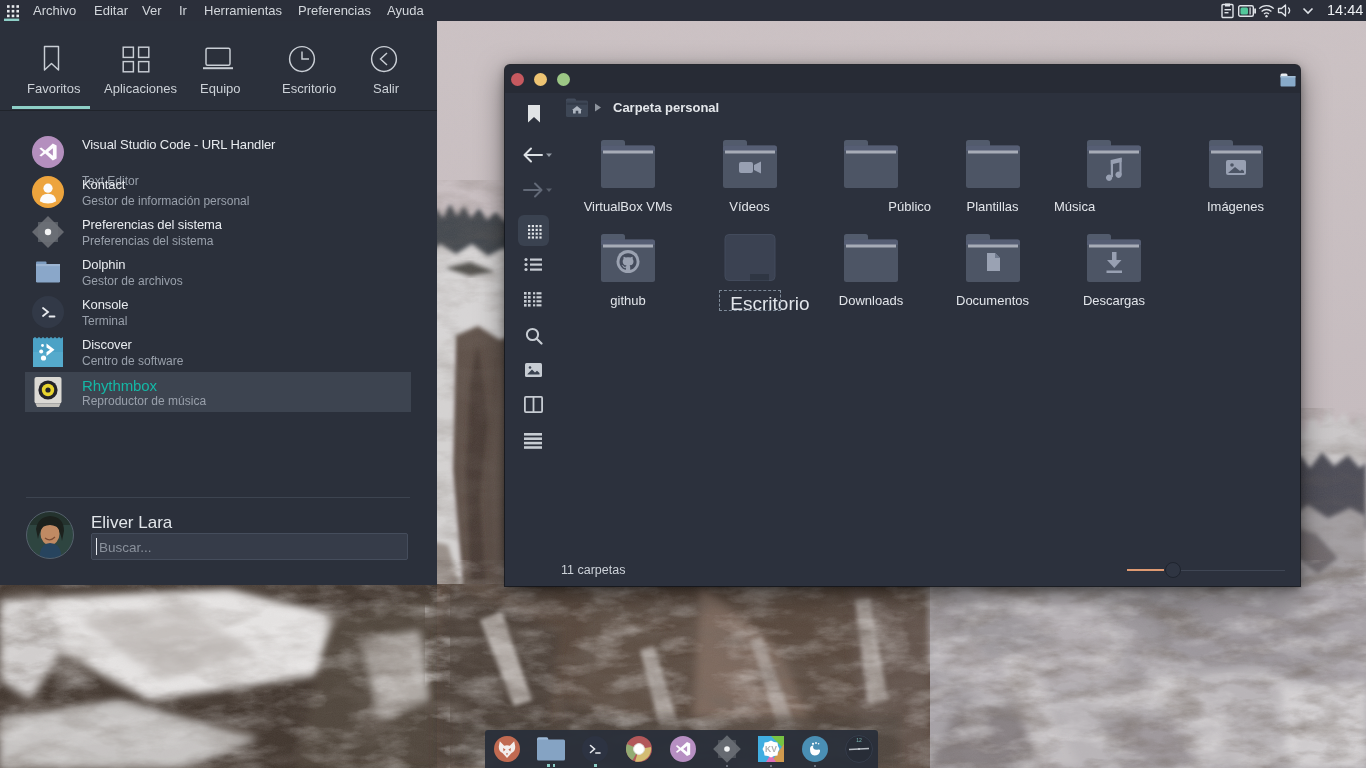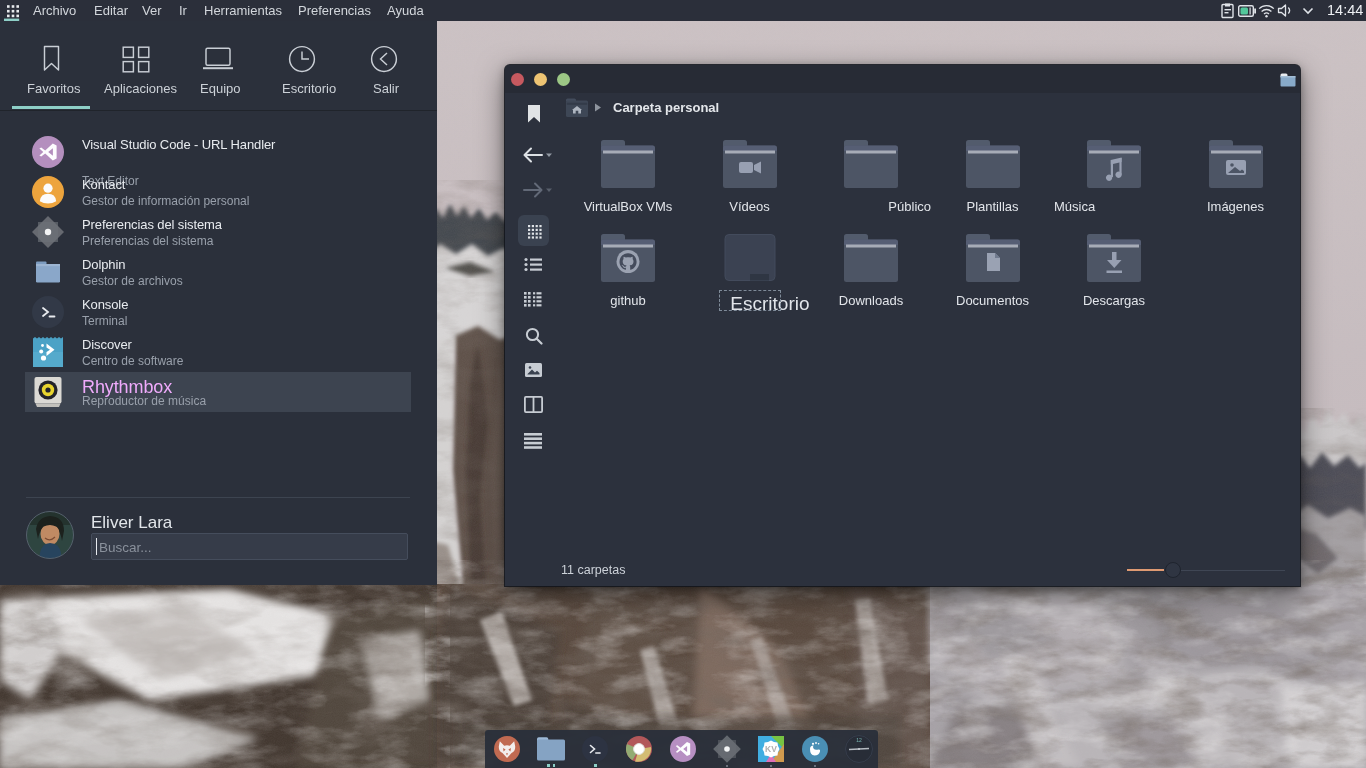--- a/index.html
+++ b/index.html
@@ -237,21 +237,21 @@
 </svg>
 <div class="abs" style="left:82px;top:315.7px;font-size:13px;letter-spacing:-0.1px;color:#e8ebef;">Discover</div>
 <div class="abs" style="left:82px;top:333px;font-size:12px;color:#99a0ab;">Centro de software</div>
 <svg class="abs" style="left:34px;top:356px" width="28" height="30" viewBox="0 0 28 30">
 <rect x="0.5" y="0" width="27" height="26.5" rx="2" fill="#dbd9d4"></rect>
 <path d="M1.5 26.5 h25 l-1.5 3.5 h-22 Z" fill="#c3c1bc"></path>
 <circle cx="14" cy="13" r="9.6" fill="#23232b"></circle>
 <circle cx="14" cy="13" r="6.2" fill="#e8d42f"></circle>
 <circle cx="14" cy="13" r="2.6" fill="#23232b"></circle>
 </svg>
-<div class="abs" style="left:82px;top:355.7px;font-size:18px;letter-spacing:-0.1px;color:#f0abfc;">Rhythmbox</div>
+<div class="abs" style="left:82px;top:355.7px;font-size:15px;letter-spacing:-0.1px;color:#14b8a6;">Rhythmbox</div>
 <div class="abs" style="left:82px;top:373px;font-size:12px;color:#99a0ab;">Reproductor de música</div>
 
   <div class="abs" style="left:26px;top:476px;width:384px;height:1px;background:#3d4450;"></div>
   <svg class="abs" style="left:26px;top:490px" width="48" height="48" viewBox="0 0 48 48">
     <defs>
           <clipPath id="avc">
             <circle cx="24" cy="24" r="23.5"></circle>
           </clipPath>
         </defs>
     <g clip-path="url(#avc)">

